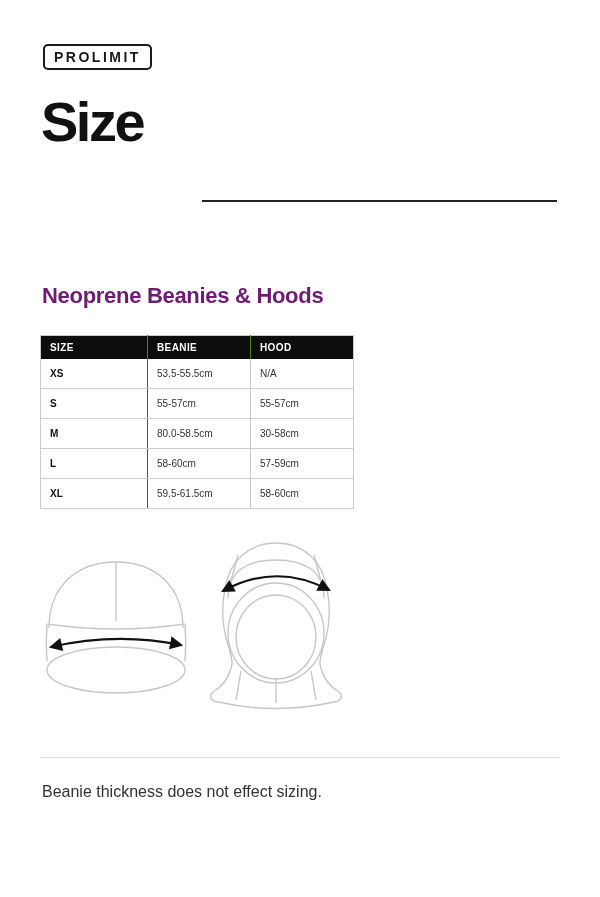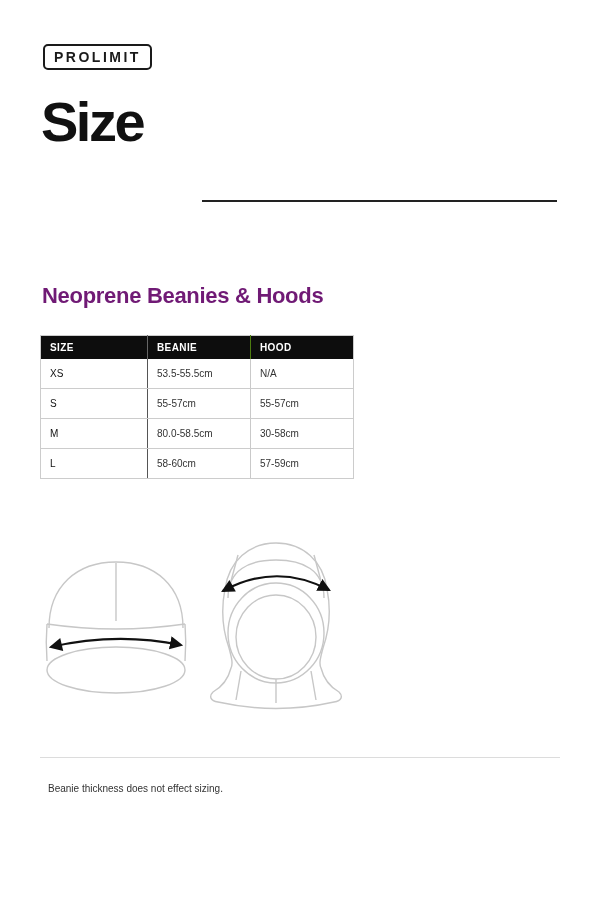--- a/index.html
+++ b/index.html
@@ -41,31 +41,31 @@
     font-size:10px;font-weight:bold;letter-spacing:0.4px;
     text-align:left;padding:0 0 0 9px;
   }
   table.size-table th:nth-child(1){border-right:1px solid #666;}
   table.size-table th:nth-child(2){border-right:1px solid #4d7c0f;}
   table.size-table td{
     height:29px;padding:0 0 0 9px;
     font-size:10px;color:#333;
     border-bottom:1px solid #ccc;background:#fff;
   }
-  table.size-table td:nth-child(1){font-weight:normal;color:#111;border-right:1px solid #555;}
+  table.size-table td:nth-child(1){font-weight:bold;color:#111;border-right:1px solid #555;}
   table.size-table td:nth-child(2){border-right:1px solid #c9c9c9;}
   .beanie-svg{position:absolute;left:44px;top:558px;}
   .hood-svg{position:absolute;left:205px;top:540px;}
   .foot-rule{
     position:absolute;left:40px;top:757px;width:520px;height:0;
     border-top:1px solid #dcdcdc;
   }
   .footnote{
-    position:absolute;left:48px;top:783px;
-    font-size:10px;color:#333;
+    position:absolute;left:42px;top:783px;
+    font-size:16px;color:#333;
   }
 </style>
 </head>
 <body>
 
 <div class="logo">
   <span>PROLIMIT</span>
 </div>
 
 <h1 class="title">
@@ -101,20 +101,25 @@
     </tr>
     <tr>
       <td>M</td>
       <td>80.0-58.5cm</td>
       <td>30-58cm</td>
     </tr>
     <tr>
       <td>L</td>
       <td>58-60cm</td>
       <td>57-59cm</td>
+    </tr>
+    <tr>
+      <td>XL</td>
+      <td>59.5-61.5cm</td>
+      <td>58-60cm</td>
     </tr>
   </tbody>
 </table>
 
 <svg class="beanie-svg" width="145" height="142" viewBox="0 0 145 142" fill="none">
   <defs>
     <marker id="b-ah-e" markerWidth="7" markerHeight="7" refX="5" refY="3" orient="auto" markerUnits="strokeWidth">
       <path d="M0,0 L6,3 L0,6 Z" fill="#111"></path>
     </marker>
     <marker id="b-ah-s" markerWidth="7" markerHeight="7" refX="1" refY="3" orient="auto" markerUnits="strokeWidth">

